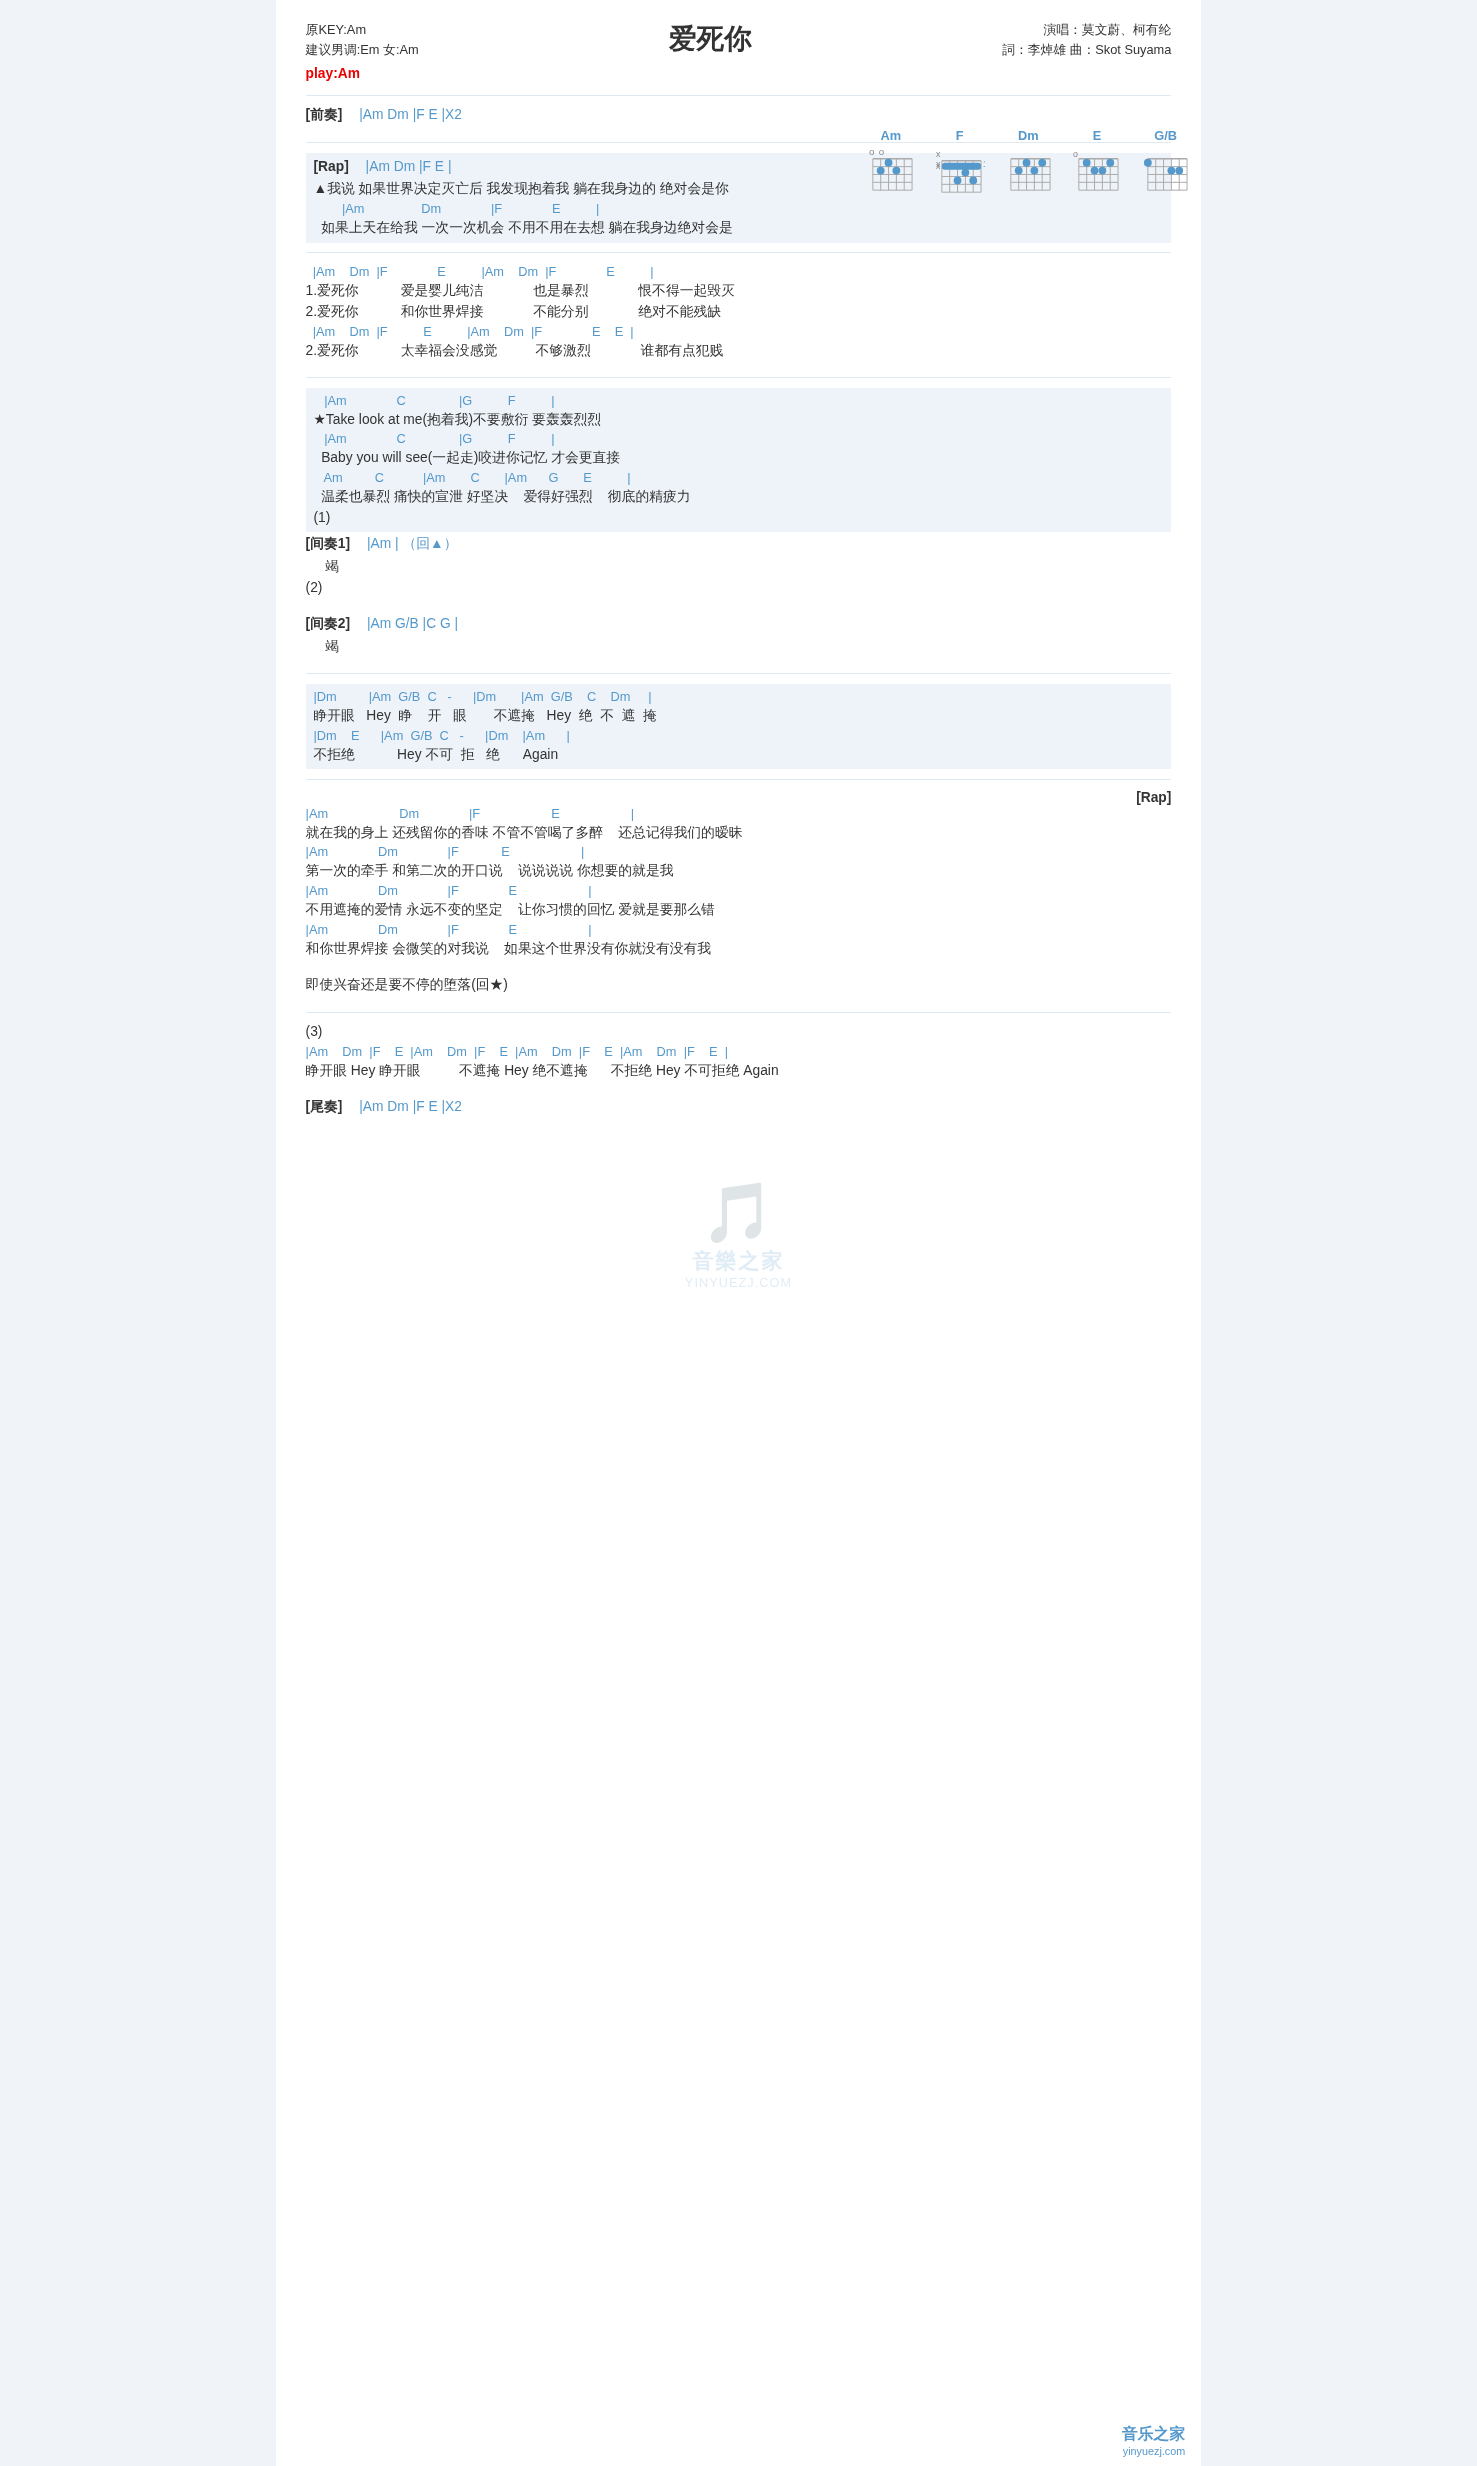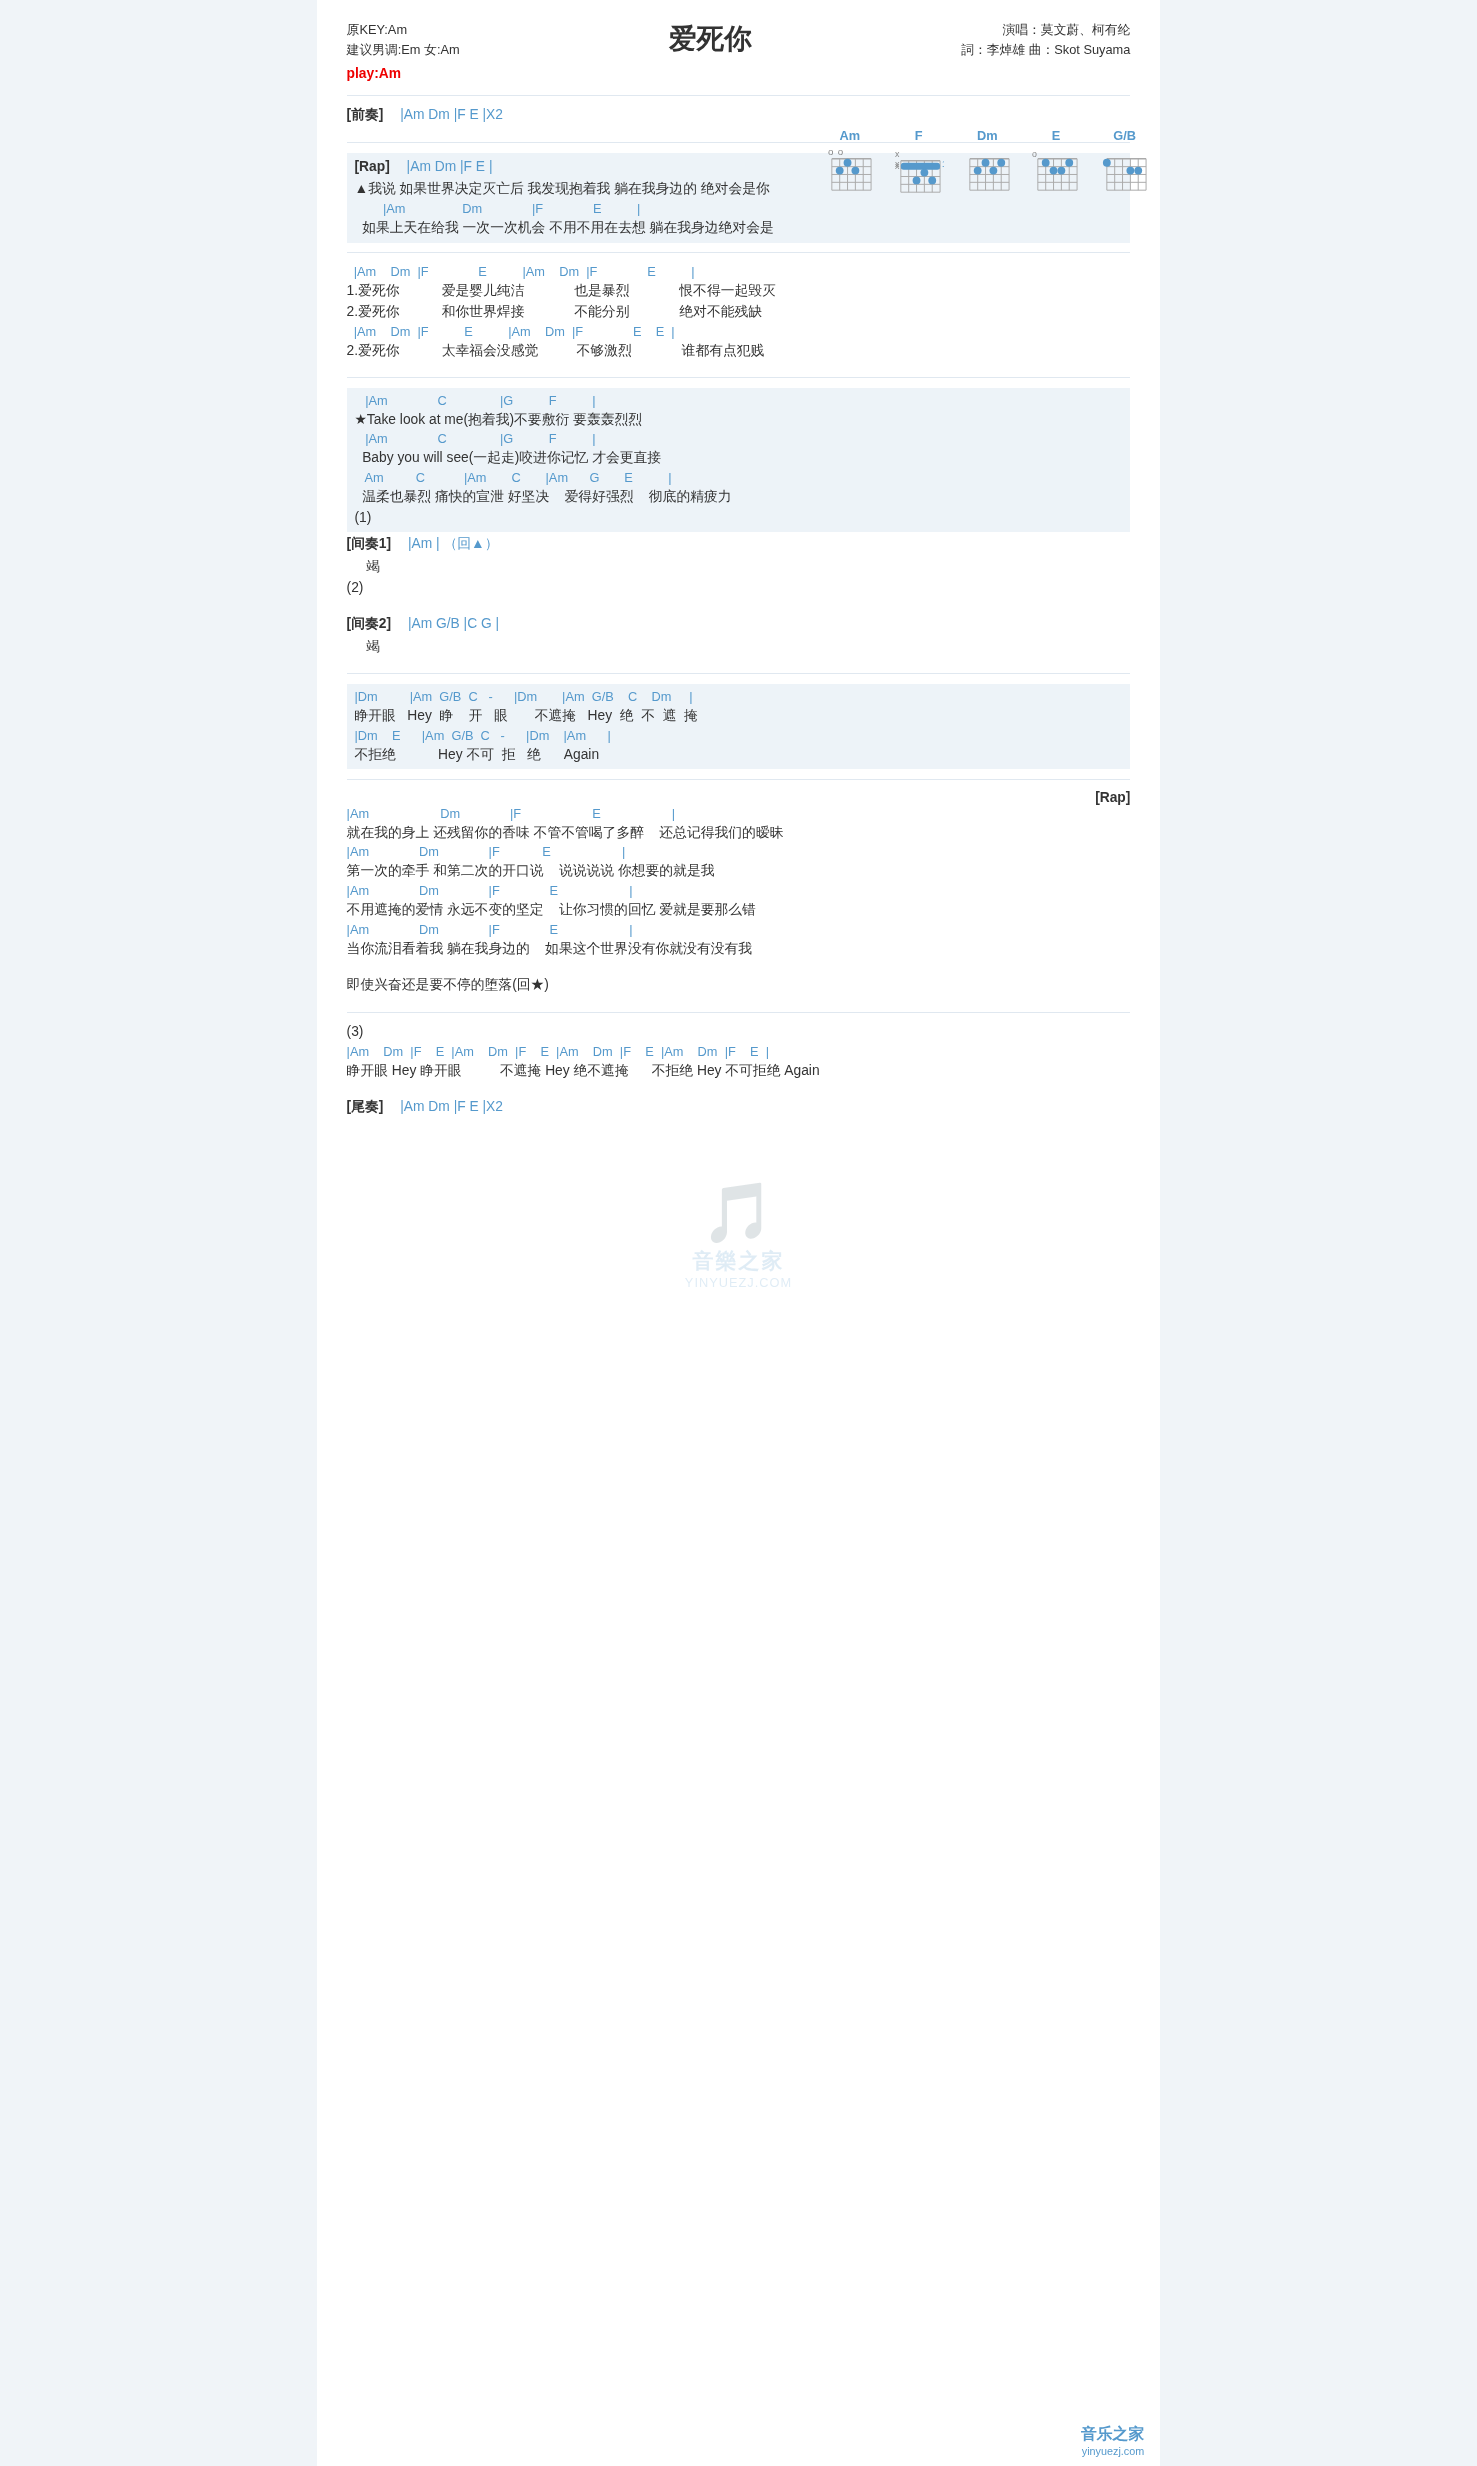--- a/index.html
+++ b/index.html
@@ -3,21 +3,21 @@
   <meta charset="utf-8">
   <style>
     * { margin: 0; padding: 0; box-sizing: border-box; }
     body {
       background: #f0f4f8;
       font-family: "Microsoft YaHei", "SimHei", Arial, sans-serif;
       font-size: 13.8px;
       color: #333;
     }
     .page-container {
-      width: 843px;
+      width: 925px;
       margin: 0 auto;
       background: #fff;
       padding: 19.7px 29.6px 39px 29.6px;
       position: relative;
       min-height: 2467px;
     }
     .header-top {
       display: flex;
       justify-content: space-between;
       align-items: flex-start;
@@ -213,21 +213,21 @@
 
   <div class="section">
     <div class="section-label">[Rap]</div>
     <div class="chord-row">|Am                    Dm              |F                    E                    |</div>
     <div class="lyric-row">就在我的身上 还残留你的香味 不管不管喝了多醉    还总记得我们的暧昧</div>
     <div class="chord-row">|Am              Dm              |F            E                    |</div>
     <div class="lyric-row">第一次的牵手 和第二次的开口说    说说说说 你想要的就是我</div>
     <div class="chord-row">|Am              Dm              |F              E                    |</div>
     <div class="lyric-row">不用遮掩的爱情 永远不变的坚定    让你习惯的回忆 爱就是要那么错</div>
     <div class="chord-row">|Am              Dm              |F              E                    |</div>
-    <div class="lyric-row">当你流泪看着我 躺在我身边的    如果这个世界没有你就没有没有我</div>
+    <div class="lyric-row">和你世界焊接 会微笑的对我说    如果这个世界没有你就没有没有我</div>
   </div>
 
   <div class="section">
     <div class="lyric-row">即使兴奋还是要不停的堕落(回★)</div>
   </div>
 
   <hr class="divider">
 
   <div class="section">
     <div class="lyric-row">(3)</div>

